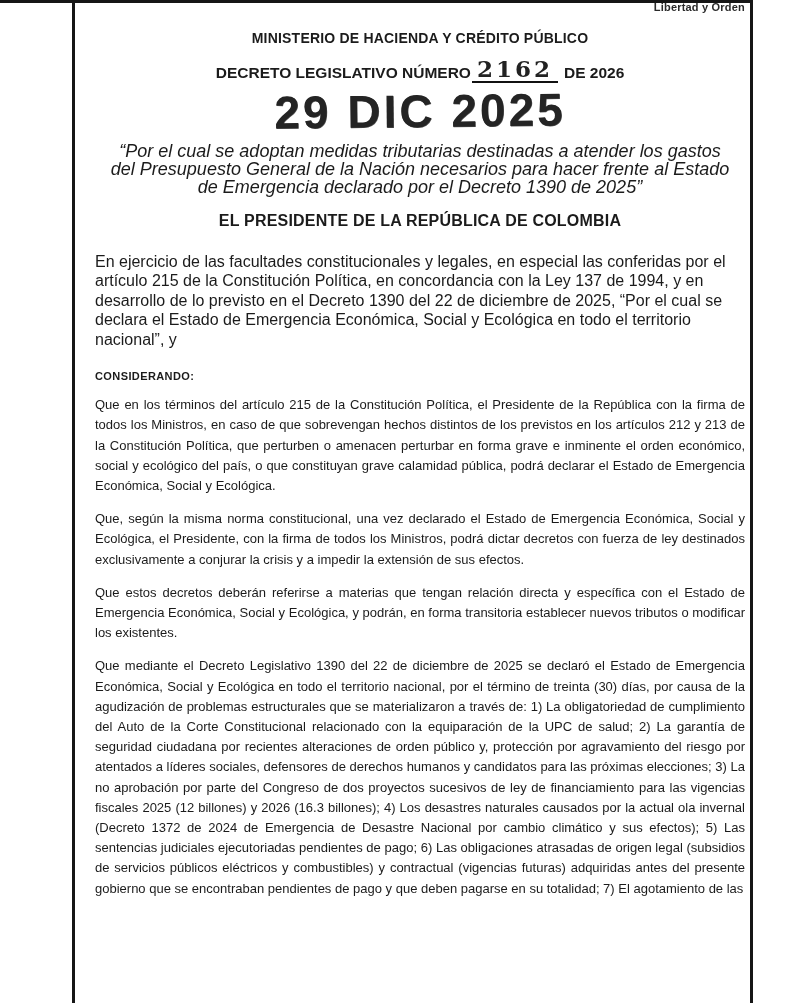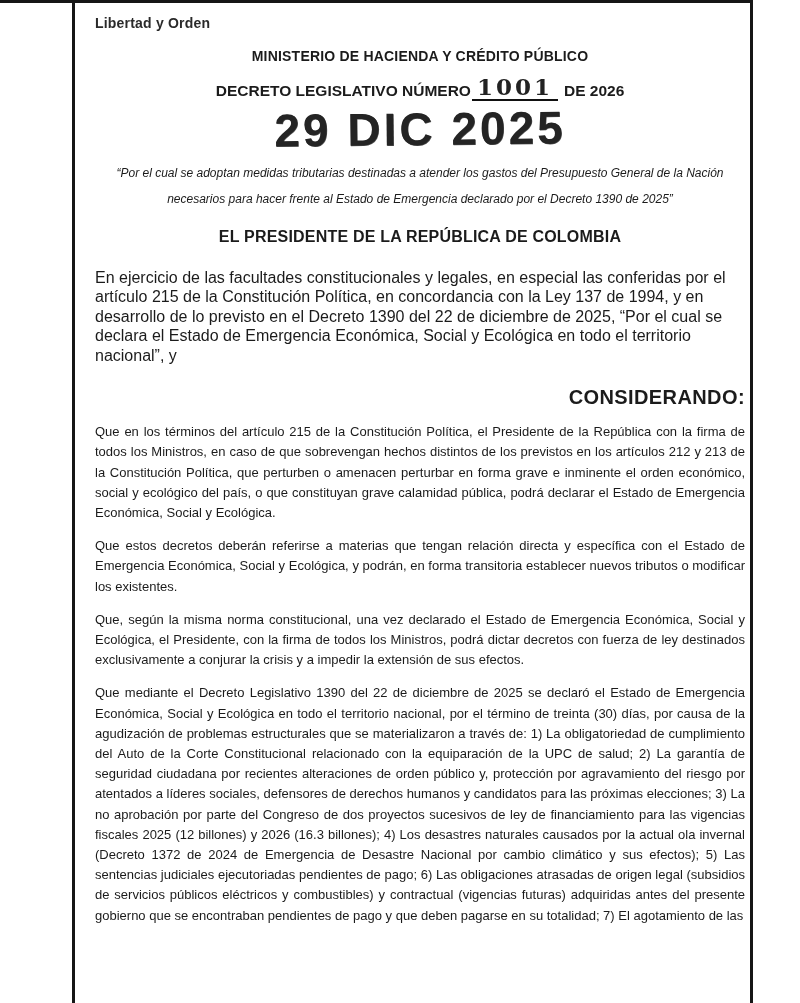--- a/index.html
+++ b/index.html
@@ -12,25 +12,25 @@
     font-family: "Liberation Sans", sans-serif;
     color: #1b1b1b;
   }
   .border-top    { position: absolute; top: 0; left: 0;  width: 753px; height: 3px;   background: #161616; }
   .border-left   { position: absolute; top: 0; left: 72px;  width: 3px; height: 1003px; background: #161616; }
   .border-right  { position: absolute; top: 0; left: 750px; width: 3px; height: 1003px; background: #161616; }
 
   .content { position: absolute; left: 95px; top: 0; width: 650px; }
 
   .emblem-caption {
-    text-align: left;
-    font-size: 14px;
+    text-align: right;
+    font-size: 11px;
     font-weight: bold;
     color: #2a2a2a;
-    margin-top: 15px;
+    margin-top: 1px;
     letter-spacing: 0.2px;
   }
 
   .ministry {
     margin: 17px 0 0;
     text-align: center;
     font-size: 14px;
     font-weight: bold;
     letter-spacing: 0.2px;
   }
@@ -72,43 +72,43 @@
     transform: rotate(-0.6deg);
     text-shadow: 0.5px 0.5px 0 #555;
     line-height: 1.1;
   }
 
   .subject {
     margin: 5px auto 0;
     width: 628px;
     text-align: center;
     font-style: italic;
-    font-size: 12px;
-    line-height: 26px;
+    font-size: 18px;
+    line-height: 18px;
   }
 
   .issuer {
     margin: 16px 0 0;
     text-align: center;
     font-size: 16px;
     font-weight: bold;
     letter-spacing: 0.2px;
   }
 
   .preamble {
     margin: 22px auto 0;
     width: 650px;
     font-size: 16px;
     line-height: 19.5px;
   }
 
   .considering {
     margin: 21px 0 0;
-    text-align: right;
-    font-size: 20px;
+    text-align: left;
+    font-size: 11px;
     font-weight: bold;
     letter-spacing: 0.4px;
   }
 
   .recital {
     margin: 13px 0 0;
     text-align: justify;
     font-size: 13px;
     line-height: 20.2px;
   }
@@ -122,35 +122,35 @@
   <div class="border-left"></div>
   <div class="border-right"></div>
 
   <div class="content">
 
     <div class="emblem-caption">Libertad y Orden</div>
 
     <h1 class="ministry">MINISTERIO DE HACIENDA Y CRÉDITO PÚBLICO</h1>
 
     <div class="decree-line">
-      <span>DECRETO LEGISLATIVO NÚMERO</span><span class="number-slot"><span class="decree-number">1001</span></span><span>DE 2026</span>
+      <span>DECRETO LEGISLATIVO NÚMERO</span><span class="number-slot"><span class="decree-number">2162</span></span><span>DE 2026</span>
     </div>
 
     <div class="stamp">29 DIC 2025</div>
 
     <p class="subject">“Por el cual se adoptan medidas tributarias destinadas a atender los gastos del Presupuesto General de la Nación necesarios para hacer frente al Estado de Emergencia declarado por el Decreto 1390 de 2025”</p>
 
     <h2 class="issuer">EL PRESIDENTE DE LA REPÚBLICA DE COLOMBIA</h2>
 
     <p class="preamble">En ejercicio de las facultades constitucionales y legales, en especial las conferidas por el artículo 215 de la Constitución Política, en concordancia con la Ley 137 de 1994, y en desarrollo de lo previsto en el Decreto 1390 del 22 de diciembre de 2025, “Por el cual se declara el Estado de Emergencia Económica, Social y Ecológica en todo el territorio nacional”, y</p>
 
     <h3 class="considering">CONSIDERANDO:</h3>
 
     <p class="recital">Que en los términos del artículo 215 de la Constitución Política, el Presidente de la República con la firma de todos los Ministros, en caso de que sobrevengan hechos distintos de los previstos en los artículos 212 y 213 de la Constitución Política, que perturben o amenacen perturbar en forma grave e inminente el orden económico, social y ecológico del país, o que constituyan grave calamidad pública, podrá declarar el Estado de Emergencia Económica, Social y Ecológica.</p>
 
+    <p class="recital">Que, según la misma norma constitucional, una vez declarado el Estado de Emergencia Económica, Social y Ecológica, el Presidente, con la firma de todos los Ministros, podrá dictar decretos con fuerza de ley destinados exclusivamente a conjurar la crisis y a impedir la extensión de sus efectos.</p>
+
     <p class="recital">Que estos decretos deberán referirse a materias que tengan relación directa y específica con el Estado de Emergencia Económica, Social y Ecológica, y podrán, en forma transitoria establecer nuevos tributos o modificar los existentes.</p>
-
-    <p class="recital">Que, según la misma norma constitucional, una vez declarado el Estado de Emergencia Económica, Social y Ecológica, el Presidente, con la firma de todos los Ministros, podrá dictar decretos con fuerza de ley destinados exclusivamente a conjurar la crisis y a impedir la extensión de sus efectos.</p>
 
     <p class="recital">Que mediante el Decreto Legislativo 1390 del 22 de diciembre de 2025 se declaró el Estado de Emergencia Económica, Social y Ecológica en todo el territorio nacional, por el término de treinta (30) días, por causa de la agudización de problemas estructurales que se materializaron a través de: 1) La obligatoriedad de cumplimiento del Auto de la Corte Constitucional relacionado con la equiparación de la UPC de salud; 2) La garantía de seguridad ciudadana por recientes alteraciones de orden público y, protección por agravamiento del riesgo por atentados a líderes sociales, defensores de derechos humanos y candidatos para las próximas elecciones; 3) La no aprobación por parte del Congreso de dos proyectos sucesivos de ley de financiamiento para las vigencias fiscales 2025 (12 billones) y 2026 (16.3 billones); 4) Los desastres naturales causados por la actual ola invernal (Decreto 1372 de 2024 de Emergencia de Desastre Nacional por cambio climático y sus efectos); 5) Las sentencias judiciales ejecutoriadas pendientes de pago; 6) Las obligaciones atrasadas de origen legal (subsidios de servicios públicos eléctricos y combustibles) y contractual (vigencias futuras) adquiridas antes del presente gobierno que se encontraban pendientes de pago y que deben pagarse en su totalidad; 7) El agotamiento de las</p>
 
   </div>
 </div>
 
 </body></html>

